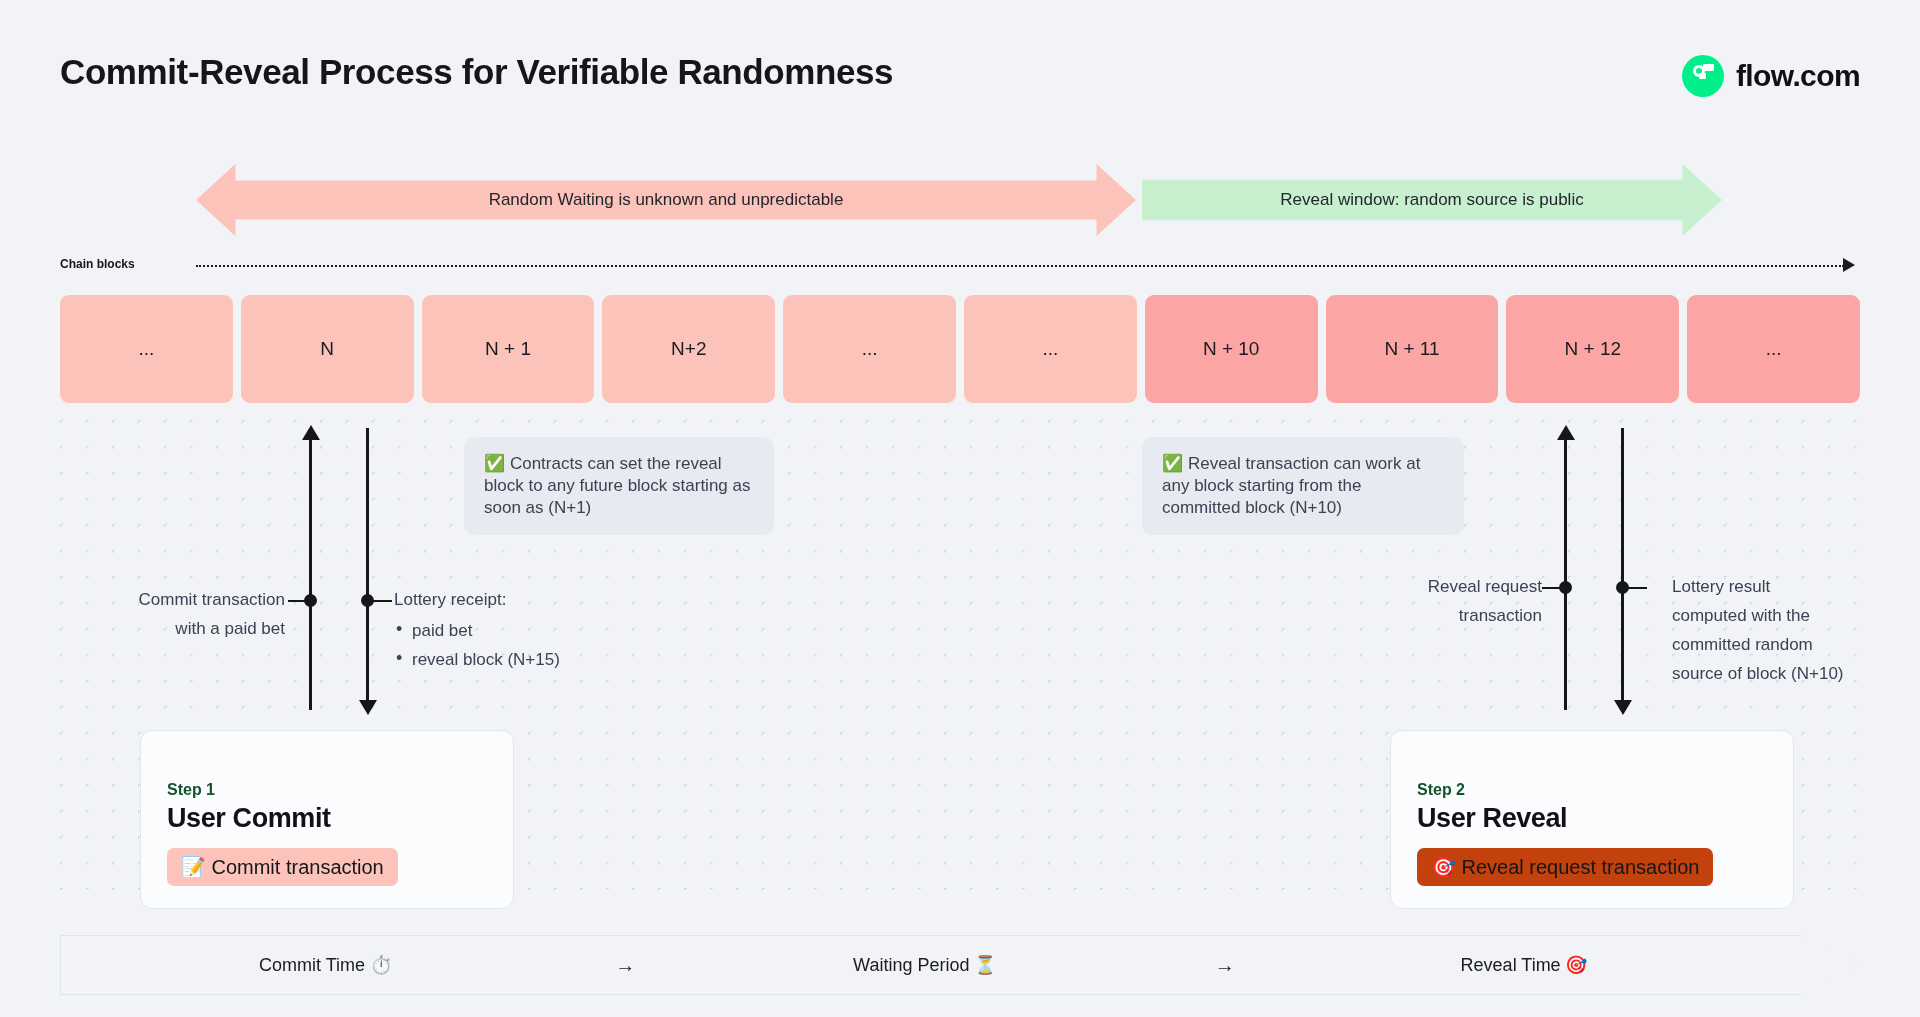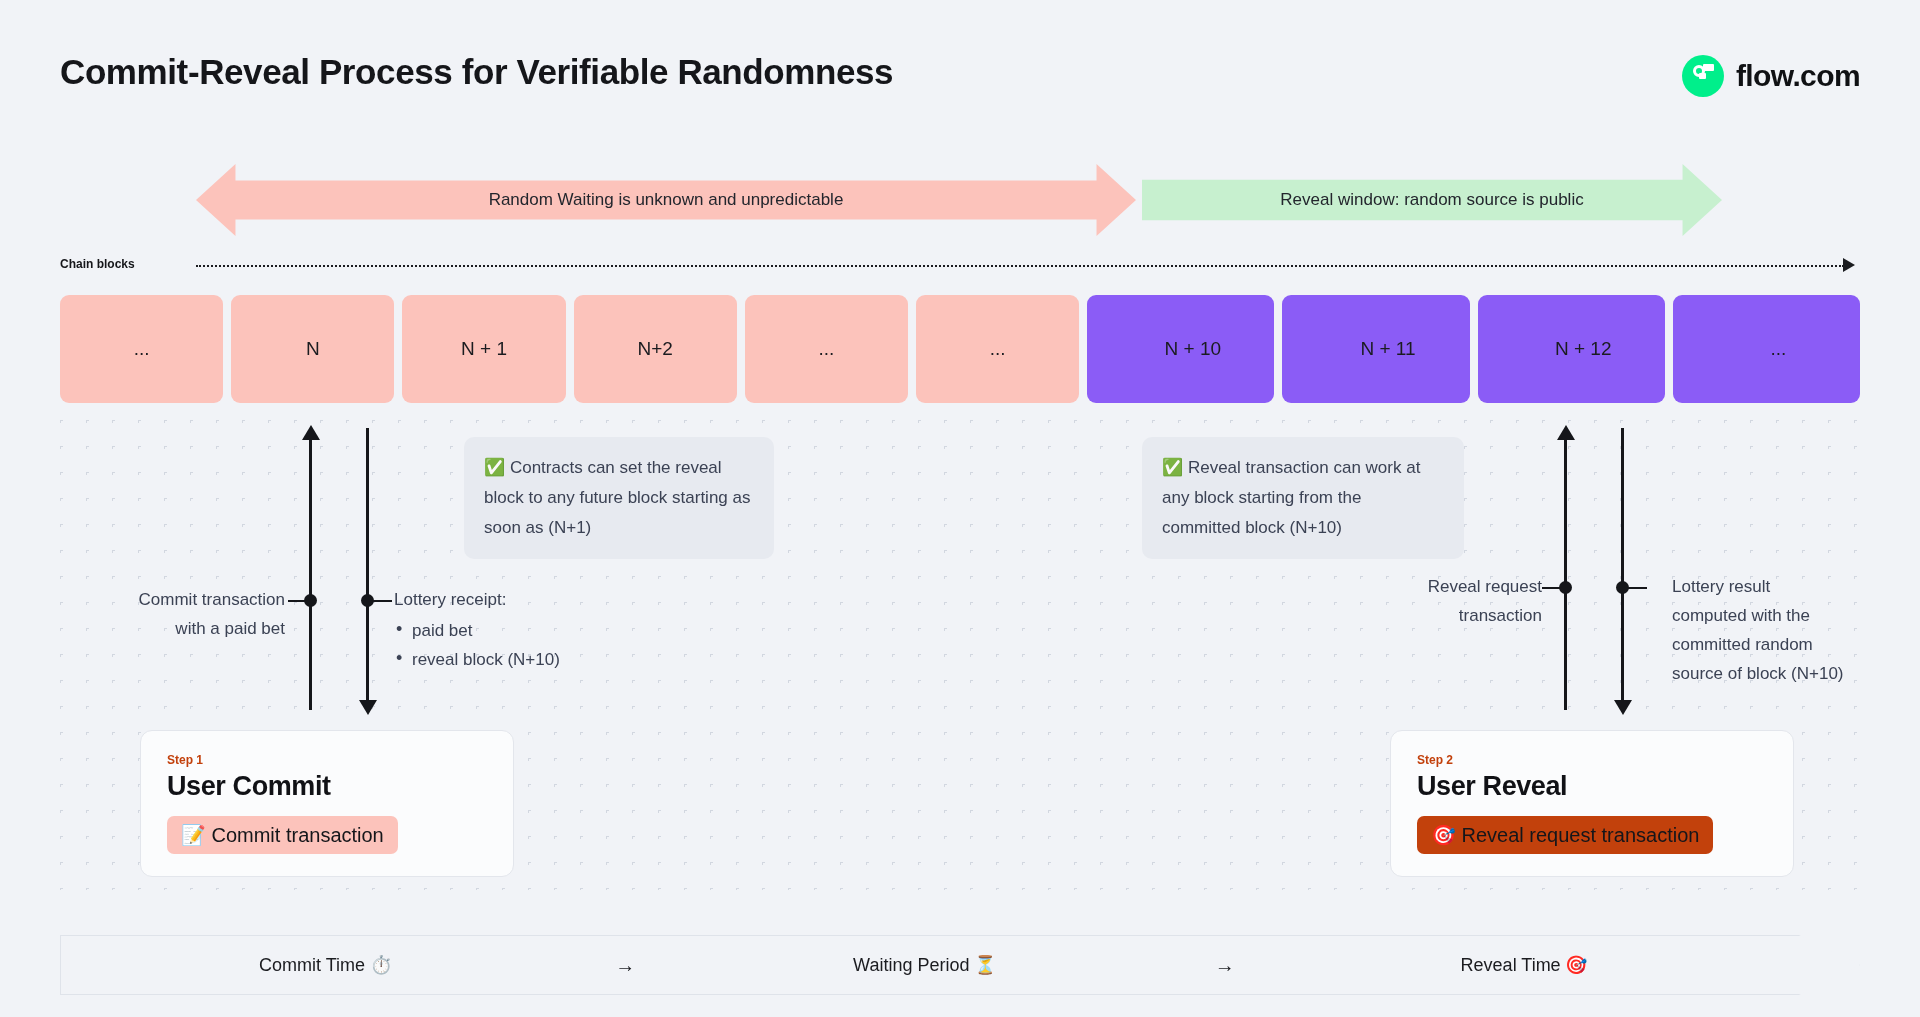--- a/index.html
+++ b/index.html
@@ -42,21 +42,21 @@
   #chainlabel { position:absolute; left:60px; top:257px; font-size:12px; font-weight:700; color:#15161a; }
   #chainline { position:absolute; left:196px; top:265px; width:1648px; height:2px;
                border-top: 2.5px dotted #1b1c20; }
   #chainarrow { position:absolute; left:1843px; top:258px; width:0;height:0;
                 border-top:7px solid transparent; border-bottom:7px solid transparent;
                 border-left:12px solid #1b1c20; }
   #blocks { position:absolute; left:60px; top:295px; width:1800px; display:flex; gap:8px; }
   .blk { flex:1; height:108px; border-radius:9px; display:flex; align-items:center; justify-content:center;
          font-size:19px; color:#1b1c20; }
   .blk.pink { background:#fcc3bb; }
-  .blk.green { background:#8b5cf6;padding-left:24px; }
+  .blk.green { background:#fca5a5; }
 
   
   #grid {
     position:absolute; left:60px; top:420px; width:1800px; height:470px;
     background-image:
       linear-gradient(to right, #cfd4de 1px, transparent 1px),
       linear-gradient(to bottom, #cfd4de 1px, transparent 1px);
     background-size: 26px 26px;
     -webkit-mask-image: repeating-linear-gradient(to right, #000 0 3px, transparent 3px 26px),
                         repeating-linear-gradient(to bottom, #000 0 3px, transparent 3px 26px);
@@ -80,26 +80,26 @@
 
   
   .anno { position:absolute; font-size:17px; line-height:29px; color:#3b4254; }
   .anno.r { text-align:right; }
   .anno ul { list-style:none; margin-top:2px; }
   .anno li { position:relative; padding-left:18px; }
   .anno li:before { content:"•"; position:absolute; left:2px; top:-1px; color:#3b4254; font-size:18px; }
 
   
   .callout { position:absolute; background:#e7eaf0; border-radius:10px; padding:16px 20px;
-             font-size:17px; line-height:30px; color:#3b4254; }
+             font-size:17px; line-height:22px; color:#3b4254; }
 
   
   .card { position:absolute; background:#fbfcfd; border:1px solid #e3e6ec; border-radius:12px;
           padding:22px 26px; }
-  .card .step { font-size:12px; font-weight:700; color:#c2410c; margin-bottom:4px; }
+  .card .step { font-size:16px; font-weight:700; color:#14532d; margin-bottom:4px;margin-top:28px; }
   .card .heading { font-size:27px; font-weight:700; color:#111216; letter-spacing:-0.4px; margin-bottom:14px; }
   .card .pill { display:inline-block; border-radius:7px; padding:7px 14px; font-size:20px; color:#15161a; white-space:nowrap; }
   .card .pill.pink { background:#fcc3bb; }
   .card .pill.green { background:#c2410c; }
 
   
   #timeline {
     position:absolute; left:60px; top:935px; width:1800px; height:60px;
     background:#f1f3f7; border:1px solid #dfe3ea;
     clip-path: polygon(0 0, 96.6% 0, 100% 50%, 96.6% 100%, 0 100%);
@@ -200,21 +200,21 @@
 
   <div class="anno r" style="left:60px; top:585px; width:225px;">
     <div>Commit transaction</div>
     <div>with a paid bet</div>
   </div>
 
   <div class="anno" style="left:394px; top:585px; width:280px;">
     <div>Lottery receipt:</div>
     <ul>
       <li>paid bet</li>
-      <li>reveal block (N+10)</li>
+      <li>reveal block (N+15)</li>
     </ul>
   </div>
 
   <div class="anno r" style="left:1330px; top:572px; width:212px;">
     <div>Reveal request</div>
     <div>transaction</div>
   </div>
 
   <div class="anno" style="left:1648px; top:572px; width:235px;margin-left:24px;">
     <div>Lottery result</div>

